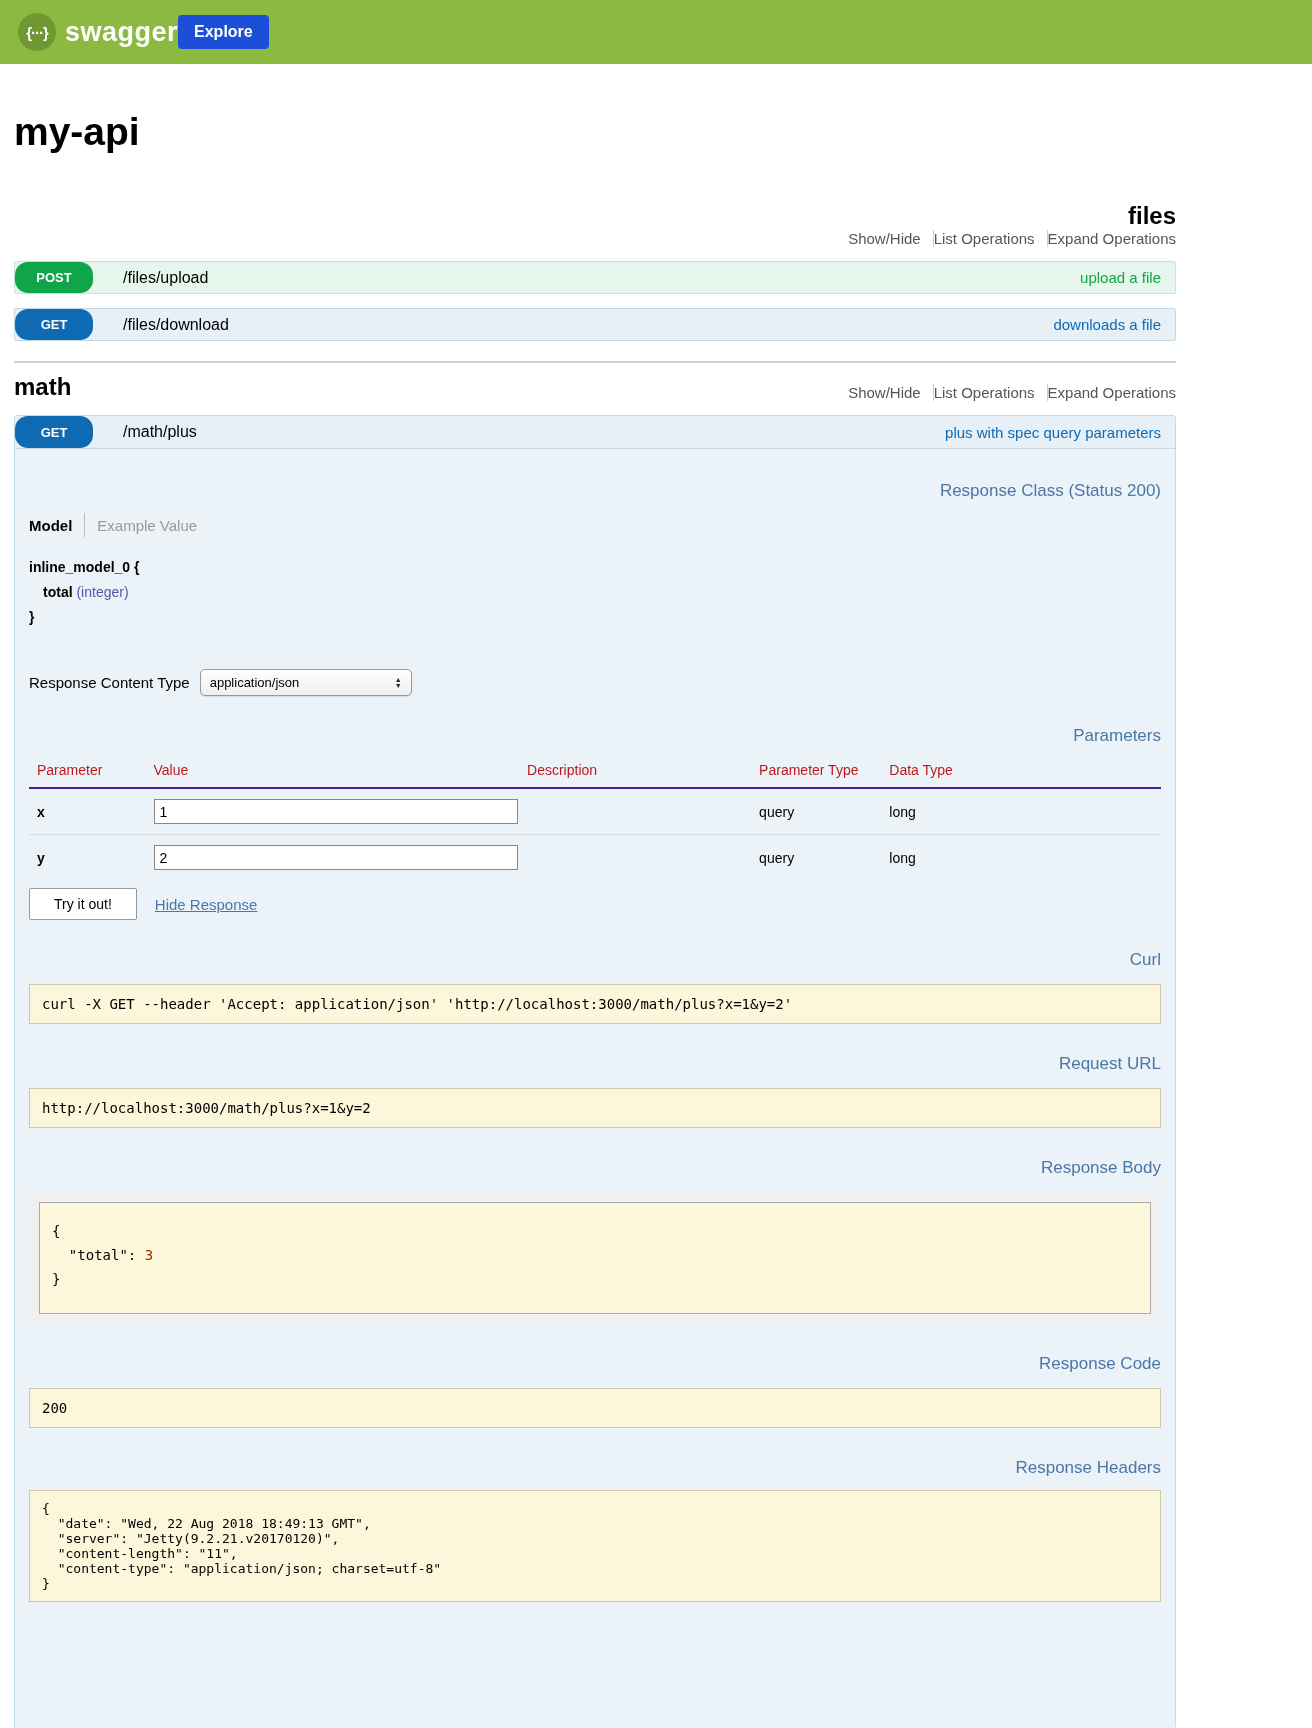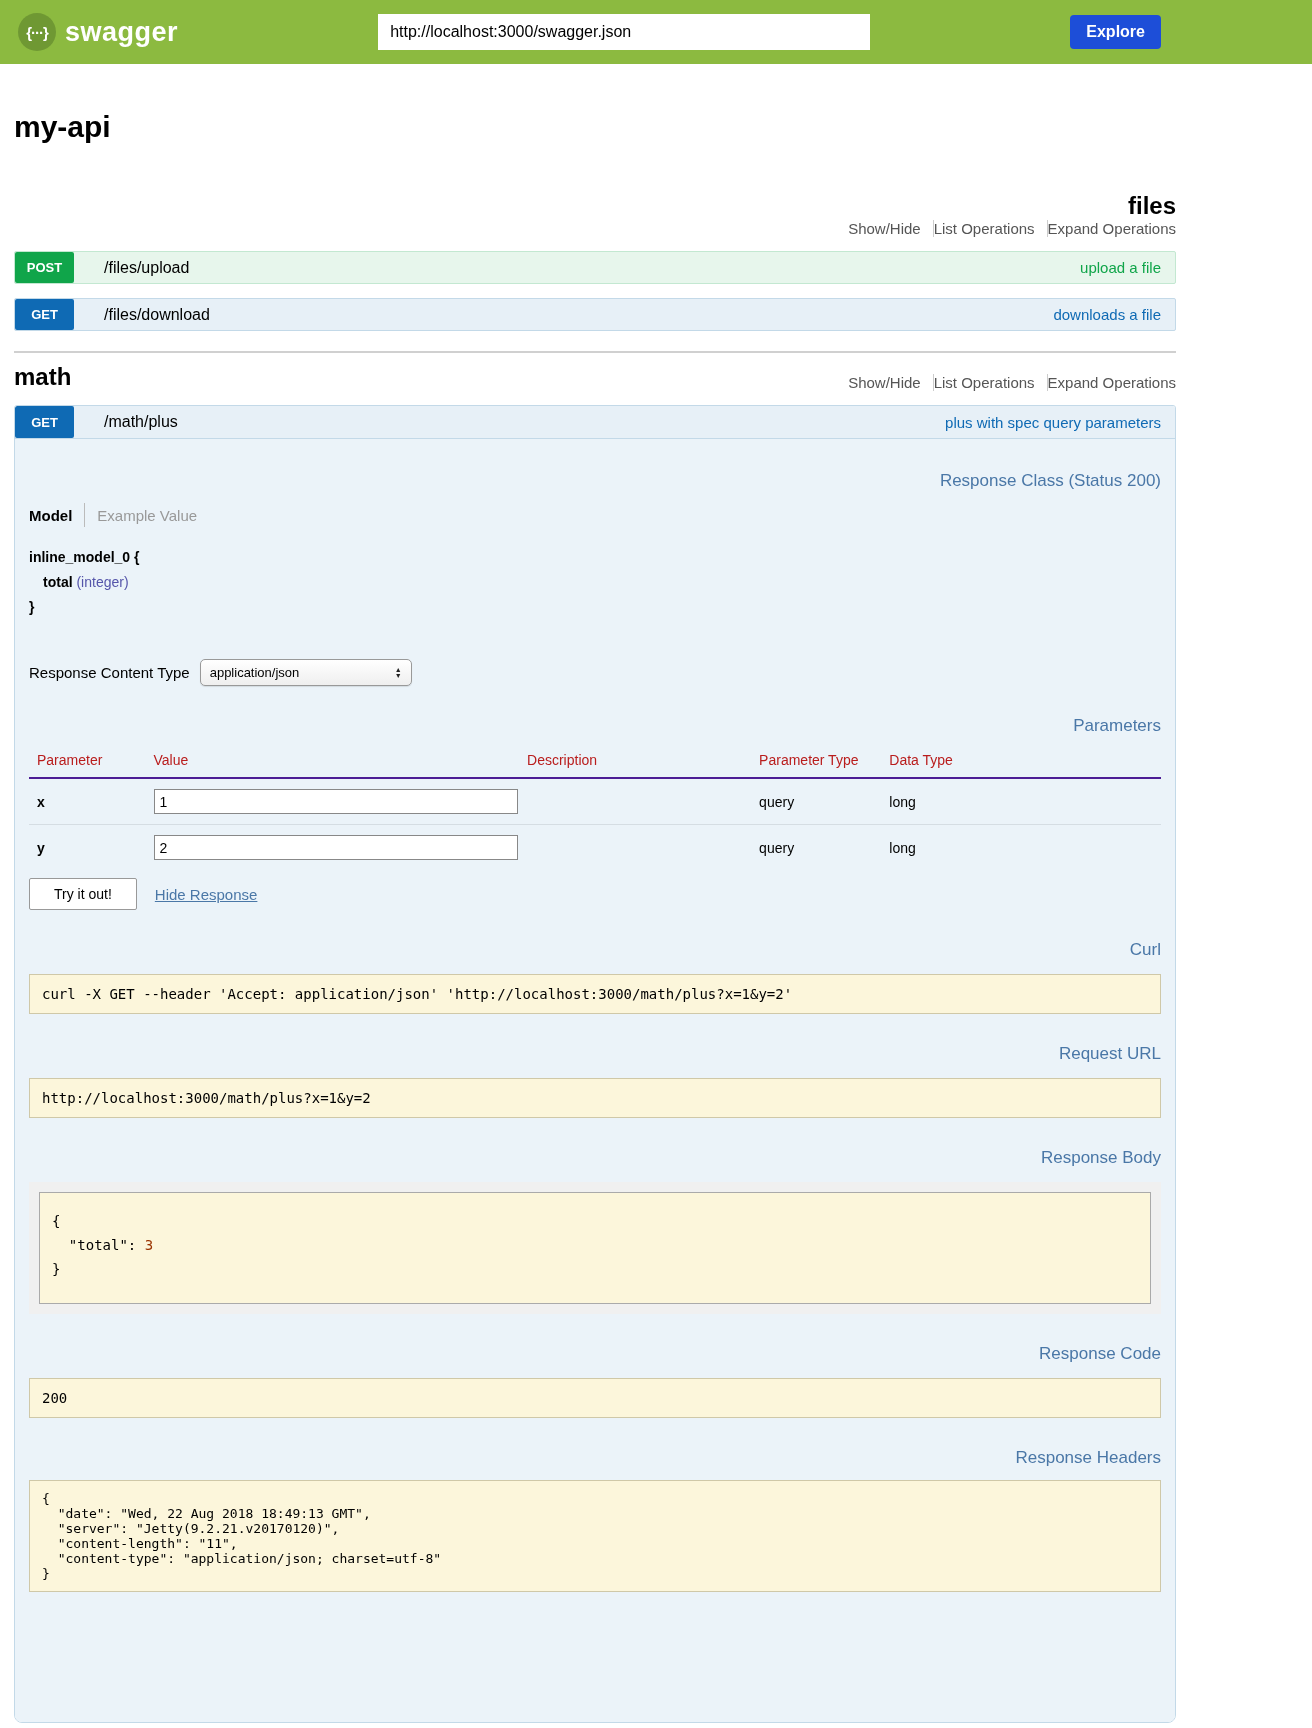--- a/index.html
+++ b/index.html
@@ -65,21 +65,21 @@
     font-weight: bold;
     font-family: "Liberation Sans", sans-serif;
   }
 
   
   .wrap {
     margin-left: 14px;
     width: 1162px;
   }
   .api-title {
-    font-size: 30px;
+    font-size: 39px;
     font-weight: bold;
     margin: 46px 0 0 0;
   }
 
   
   .resource-head {
     display: flex;
     justify-content: space-between;
     align-items: flex-end;
   }
@@ -108,28 +108,28 @@
     height: 33px;
     display: flex;
     align-items: center;
     border-radius: 2px;
     margin-top: 14px;
   }
   .op-row.standalone.post { background: #e7f6ec; border: 1px solid #c3e8d1; }
   .op-row.standalone.get  { background: #e7f0f7; border: 1px solid #c3d9e8; }
   .badge {
     align-self: stretch;
-    width: 59px;
+    width: 78px;
     display: flex;
     align-items: center;
     justify-content: center;
     color: #fff;
     font-size: 13px;
     font-weight: bold;
-    border-radius: 2px;
+    border-radius: 13px;
   }
   .badge.post { background: #10a54a; }
   .badge.get  { background: #0f6ab4; }
   .op-path {
     margin-left: 30px;
     font-size: 16px;
     color: #000;
     text-decoration: none;
   }
   .op-summary {
@@ -294,21 +294,20 @@
   }
 </style>
 </head>
 <body>
 
 <div class="topbar">
   <div class="logo">
     <span class="logo-circle">{···}</span>
     <span class="brand">swagger</span>
   </div>
-  <input class="url-input" type="text" value="http://localhost:3000/swagger.json" style="">
   <button class="explore-btn">Explore</button>
 </div>
 
 <div class="wrap">
 
   <h1 class="api-title">my-api</h1>
 
   <div class="resource-head files">
     <h2 class="resource-name">files</h2>
     <div class="res-links">

